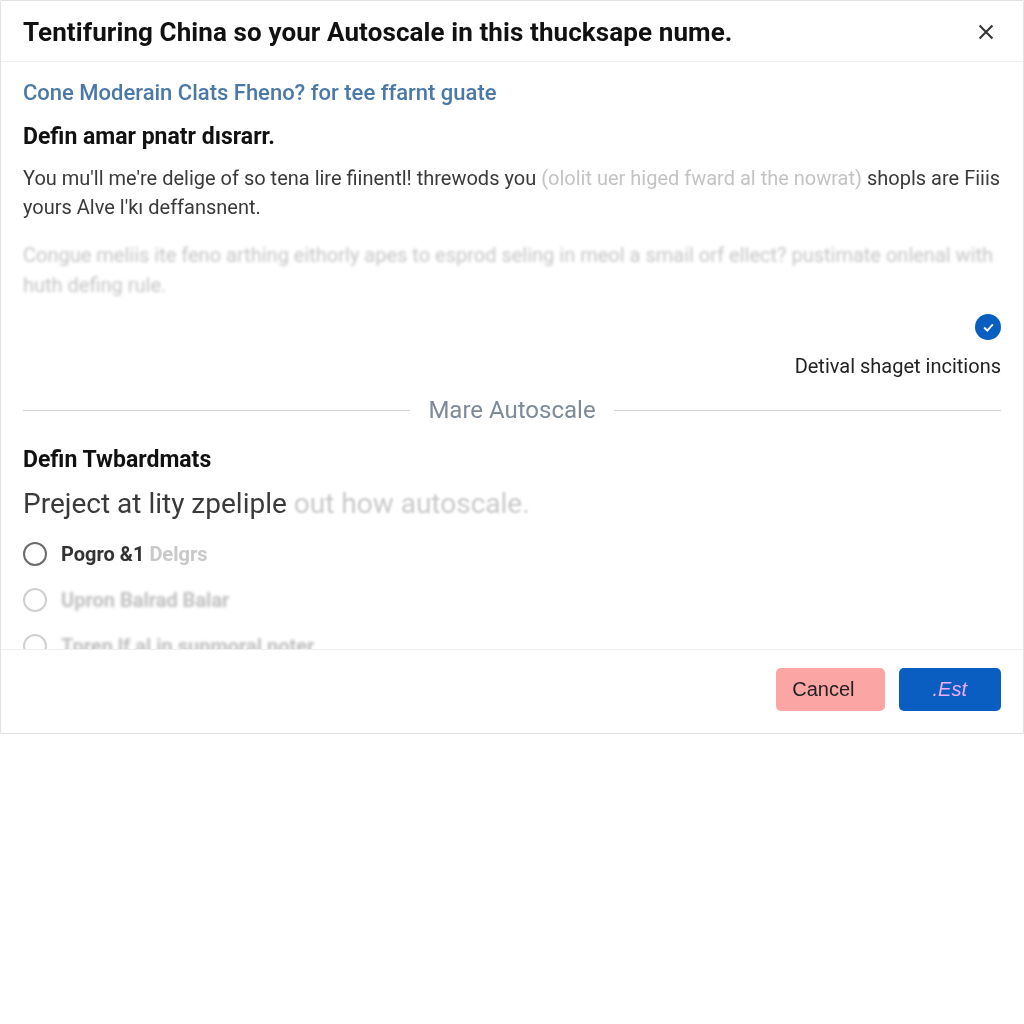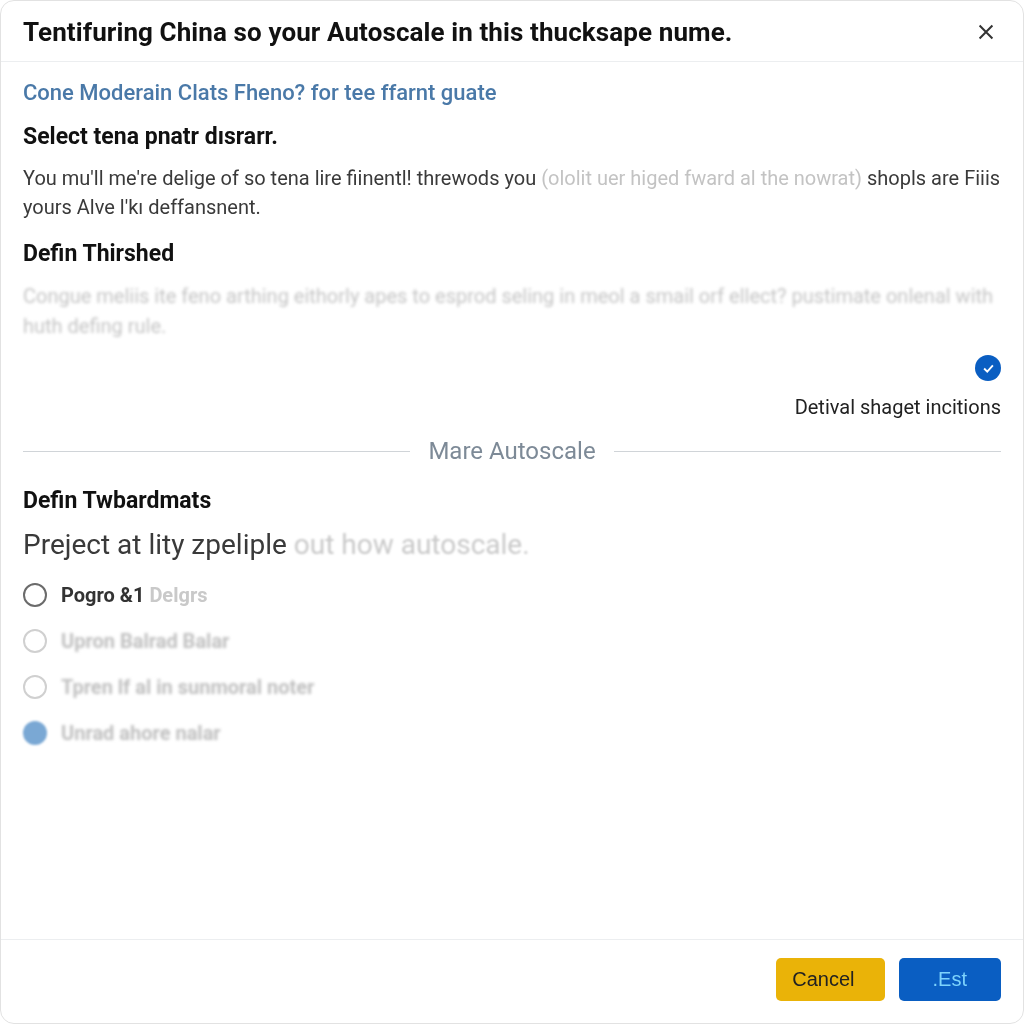--- a/index.html
+++ b/index.html
@@ -1,17 +1,17 @@
 <!DOCTYPE html>
 <html><head>
 <meta charset="utf-8">
 <style>
   * { box-sizing: border-box; margin: 0; padding: 0; }
   html, body { width: 1024px; height: 1024px; font-family: -apple-system, BlinkMacSystemFont, "Segoe UI", Roboto, Arial, sans-serif; background: #fff; color: #222; }
-  .dialog { width: 1024px; height: 1024px; display: flex; flex-direction: column; border: 1px solid #e2e2e2; border-radius: 14px; overflow: hidden; }
+  .dialog { width: 1024px; height: 734px; display: flex; flex-direction: column; border: 1px solid #e2e2e2; border-radius: 1px; overflow: hidden; }
   .header { display: flex; align-items: center; justify-content: space-between; padding: 16px 22px 14px 22px; border-bottom: 1px solid #eceef0; }
   .header-title { font-size: 26px; font-weight: 700; color: #111; letter-spacing: 0.1px; }
   .close-btn { background: none; border: none; cursor: pointer; padding: 4px; line-height: 0; }
   .close-btn svg { width: 22px; height: 22px; stroke: #333; stroke-width: 2.2; }
   .body { flex: 1; overflow: auto; padding: 18px 22px 10px 22px; }
   .link { color: #4a79a8; font-size: 22px; font-weight: 500; display: inline-block; margin-bottom: 18px; cursor: pointer; }
   .section-title { font-size: 23px; font-weight: 700; color: #111; margin-bottom: 14px; }
   .para { font-size: 20px; line-height: 1.45; color: #3a3a3a; margin-bottom: 18px; }
   .para .faded { color: #c3c3c3; filter: blur(0.4px); }
   .blur-para { font-size: 20px; line-height: 1.5; color: #c5c5c5; filter: blur(1.4px); margin-bottom: 14px; }
@@ -28,47 +28,46 @@
   .radio-row { display: flex; align-items: center; gap: 14px; cursor: pointer; }
   .radio-outer { width: 24px; height: 24px; border-radius: 50%; border: 2px solid #6b6b6b; flex-shrink: 0; display: flex; align-items: center; justify-content: center; }
   .radio-outer.light { border-color: #d0d0d0; }
   .radio-outer.filled { border-color: #7aa8d4; background: #7aa8d4; filter: blur(1.2px); }
   .radio-label { font-size: 20px; color: #333; }
   .radio-label.partfade { color: #333; }
   .radio-label.partfade .tail { color: #c9c9c9; filter: blur(0.6px); }
   .radio-label.fullfade { color: #c0c0c0; filter: blur(1.4px); }
   .footer { border-top: 1px solid #eceef0; padding: 18px 22px 22px 22px; display: flex; justify-content: flex-end; gap: 14px; }
   .btn { font-size: 20px; padding: 10px 30px; border-radius: 5px; cursor: pointer; border: none; }
-  .btn-secondary { background: #eab308; color: #222; padding-left: 16px; }
-  .btn-primary { background: #0a5ec2; color: #7dd3fc; padding: 10px 34px; }
+  .btn-secondary { background: #fca5a5; color: #222; padding-left: 16px; }
+  .btn-primary { background: #0a5ec2; color: #f0abfc; padding: 10px 34px; font-style: italic; }
 </style>
 </head>
 <body>
 
 <div class="dialog">
 
   <div class="header">
     <div class="header-title">Tentifuring China so your Autoscale in this thucksape nume.</div>
     <button class="close-btn">
       <svg viewBox="0 0 24 24">
           <path d="M5 5 L19 19 M19 5 L5 19" fill="none"></path>
         </svg>
     </button>
   </div>
 
   <div class="body">
 
     <a class="link">Cone Moderain Clats Fheno? for tee ffarnt guate</a>
 
-    <div class="section-title">Select tena pnatr dısrarr.</div>
+    <div class="section-title">Defin amar pnatr dısrarr.</div>
     <p class="para">
       <span>You mu'll me're delige of so tena lire fiinentl! threwods you </span><span class="faded">(ololit uer higed fward al the nowrat)</span><span> shopls are Fiiis yours Alve l'kı deffansnent.</span>
     </p>
 
-    <div class="section-title">Defin Thirshed</div>
     <p class="blur-para">Congue meliis ite feno arthing eithorly apes to esprod seling in meol a smail orf ellect? pustimate onlenal with huth defing rule.</p>
 
     <div class="check-row">
       <span class="check-circle">
         <svg viewBox="0 0 24 24">
             <path d="M5 12 L10 17 L19 7"></path>
           </svg>
       </span>
       <span class="check-label">Detival shaget incitions</span>
     </div>

